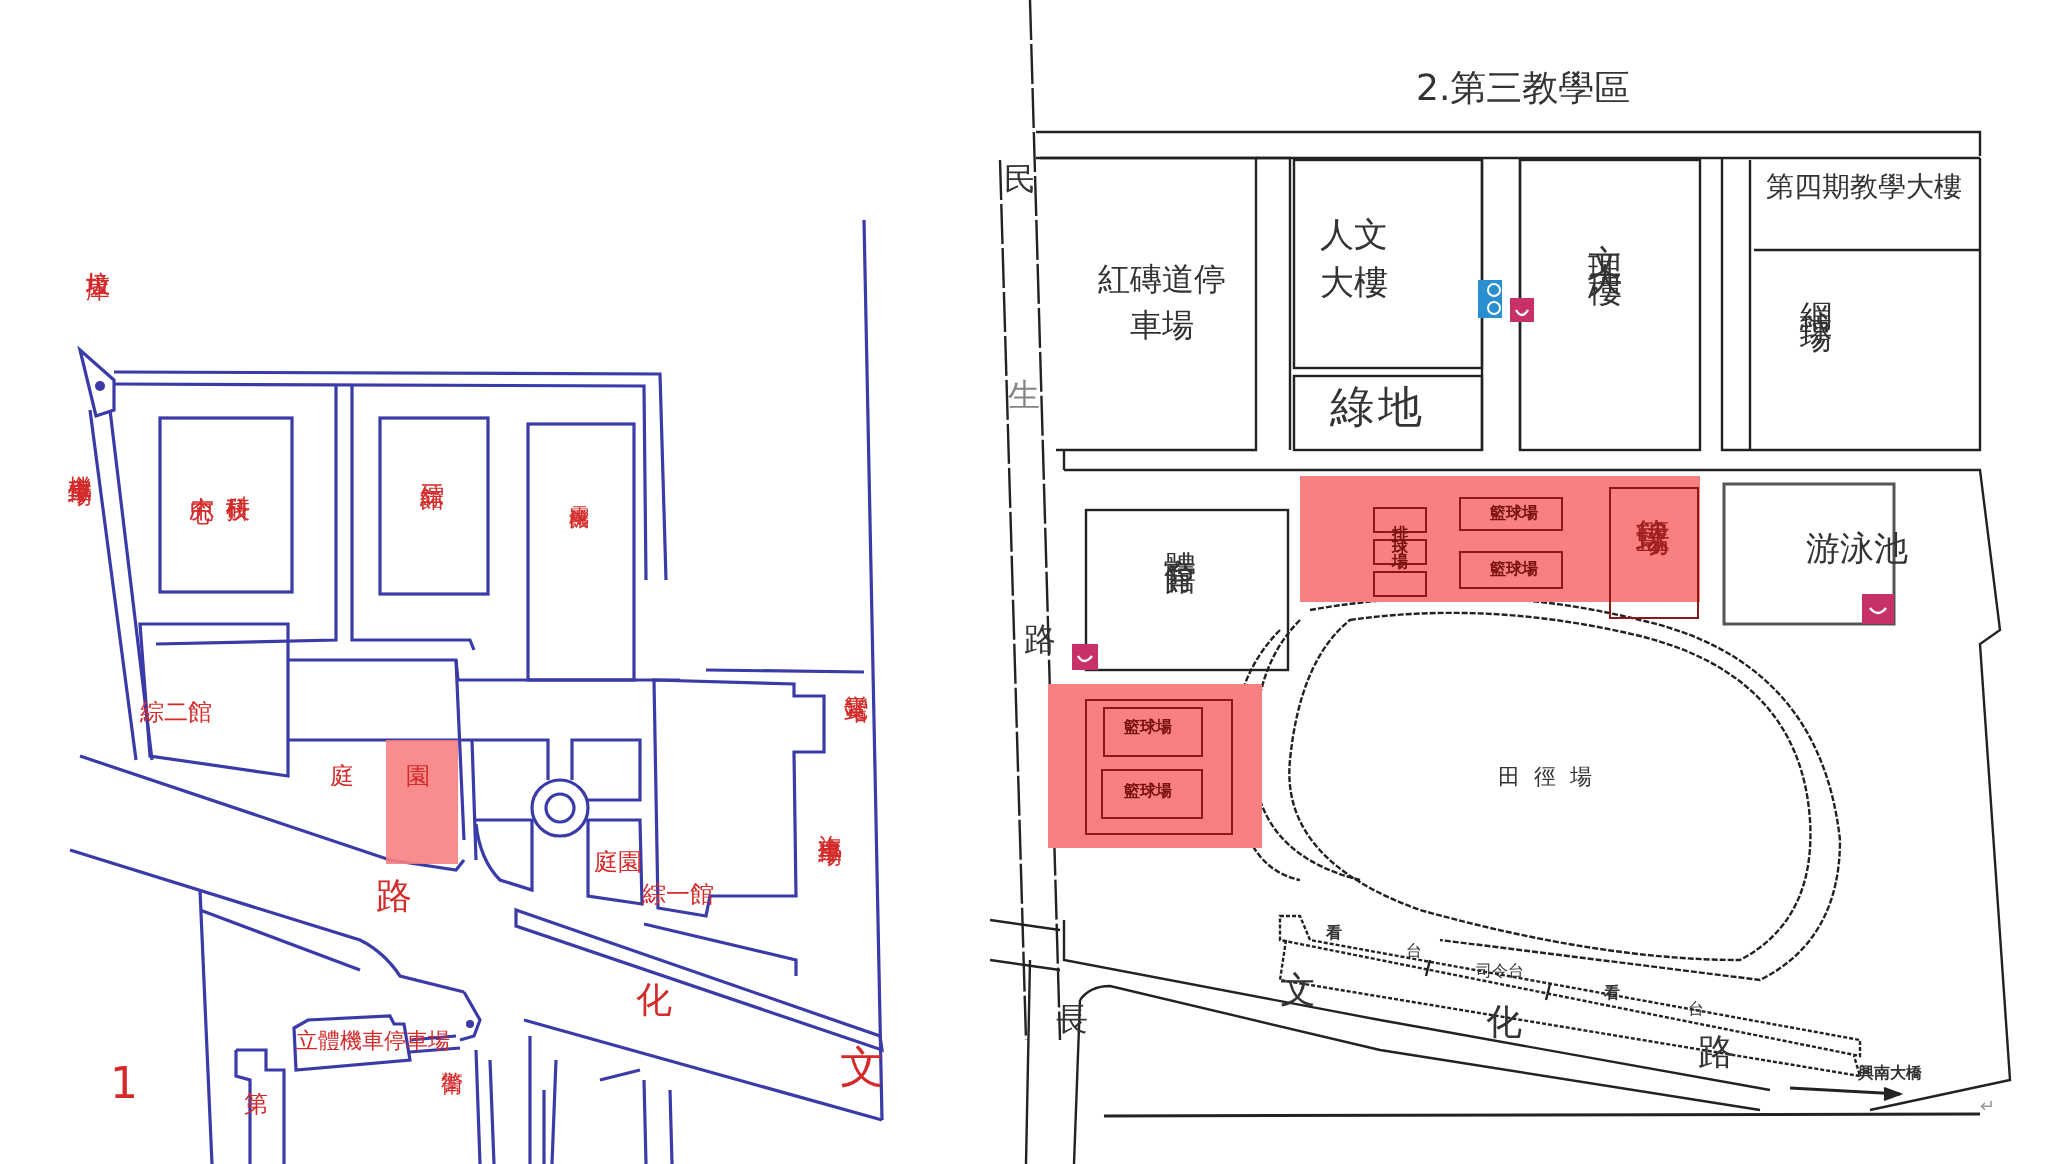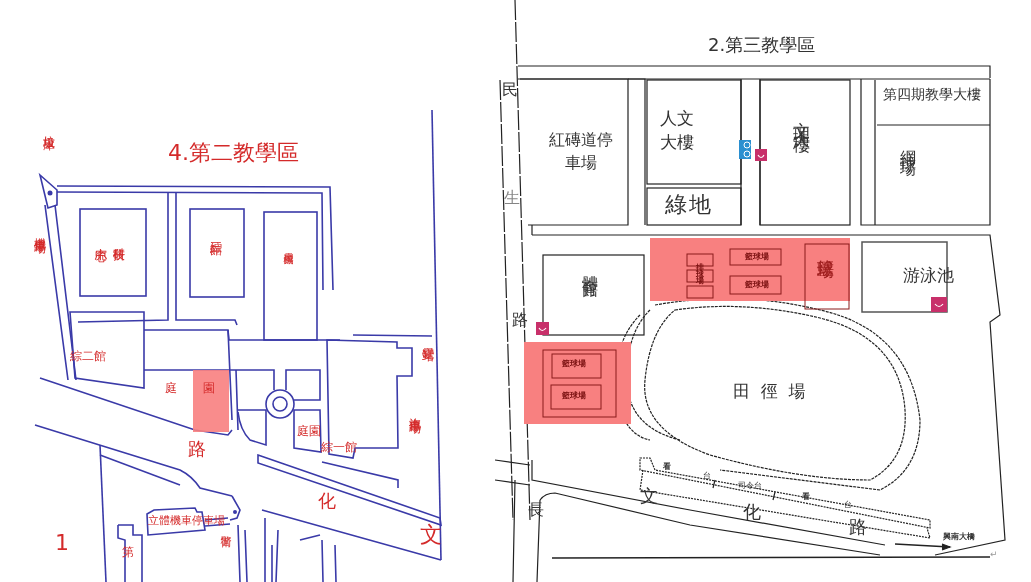--- a/index.html
+++ b/index.html
@@ -73,21 +73,20 @@
       <path d="M238,525 L240,582 M245,530 L247,582"></path>
       <path d="M278,530 L276,582 M272,545 L272,582"></path>
       <path d="M300,540 L320,535 M322,540 L323,582 M335,545 L336,582"></path>
     </g>
 
     <rect x="193" y="370" width="36" height="62" fill="#f88080" opacity="0.9"></rect>
     <circle cx="50" cy="193" r="2.5" fill="#3a3aa8"></circle>
     <circle cx="235" cy="512" r="2" fill="#3a3aa8"></circle>
   </svg>
 
-  <div class="lbl red bigtitle" style="left:168px;top:142px;">4.第二教學區</div>
   <div class="lbl red sm vert" style="left:43px;top:126px;">垃圾庫</div>
   <div class="lbl red sm vert" style="left:34px;top:228px;">機車停車場</div>
   <div class="lbl red sm vert" style="left:113px;top:238px;">科技研</div>
   <div class="lbl red sm vert" style="left:95px;top:238px;">究中心</div>
   <div class="lbl red sm vert" style="left:210px;top:232px;">綜三館</div>
   <div class="lbl red sm vert" style="left:283px;top:245px;font-size:10px;">電機館</div>
   <div class="lbl red sm" style="left:70px;top:350px;">綜二館</div>
   <div class="lbl red sm" style="left:165px;top:382px;">庭</div>
   <div class="lbl red sm" style="left:203px;top:382px;">園</div>
   <div class="lbl red sm" style="left:297px;top:425px;">庭園</div>
@@ -187,30 +186,30 @@
   <div class="lbl blk" style="left:393px;top:86px;width:118px;white-space:normal;text-align:center;line-height:17px;font-size:14px;">第四期教學大樓</div>
   <div class="lbl blk vert" style="left:420px;top:138px;font-size:16px;letter-spacing:5px;">網球場</div>
   <div class="lbl blk vert" style="left:102px;top:263px;font-size:16px;letter-spacing:3px;">體育館</div>
   <div class="lbl tiny vert" style="left:215px;top:256px;letter-spacing:7px;">排球場</div>
   <div class="lbl tiny" style="left:265px;top:253px;">籃球場</div>
   <div class="lbl tiny" style="left:265px;top:281px;">籃球場</div>
   <div class="lbl vert" style="left:337px;top:246px;font-size:17px;color:#a02020;">籃球場</div>
   <div class="lbl tiny" style="left:82px;top:360px;">籃球場</div>
   <div class="lbl tiny" style="left:82px;top:392px;">籃球場</div>
   <div class="lbl blk" style="left:387px;top:267px;font-size:17px;margin-left:36px;">游泳池</div>
-  <div class="lbl blk" style="left:253px;top:383px;font-size:17px;white-space:pre;">田  徑  場</div>
+  <div class="lbl blk" style="left:269px;top:383px;font-size:11px;white-space:pre;">田  徑  場</div>
 
   <div class="lbl blk" style="left:183px;top:463px;font-size:8px;font-weight:bold;">看</div>
   <div class="lbl blk" style="left:223px;top:472px;font-size:8px;">台</div>
   <div class="lbl blk" style="left:258px;top:482px;font-size:8px;">司令台</div>
   <div class="lbl blk" style="left:322px;top:493px;font-size:8px;font-weight:bold;">看</div>
   <div class="lbl blk" style="left:364px;top:501px;font-size:8px;">台</div>
 
   <div class="lbl blk md" style="left:22px;top:82px;font-size:16px;">民</div>
   <div class="lbl blk md" style="left:24px;top:190px;font-size:16px;opacity:0.6;">生</div>
   <div class="lbl blk md" style="left:32px;top:312px;font-size:16px;">路</div>
   <div class="lbl blk md" style="left:48px;top:502px;font-size:16px;">長</div>
   <div class="lbl blk" style="left:160px;top:487px;font-size:18px;">文</div>
   <div class="lbl blk" style="left:263px;top:503px;font-size:18px;">化</div>
   <div class="lbl blk" style="left:369px;top:518px;font-size:18px;">路</div>
-  <div class="lbl blk" style="left:447px;top:533px;font-size:8px;font-weight:bold;padding-left:16px;">興南大橋</div>
+  <div class="lbl blk" style="left:433px;top:533px;font-size:8px;font-weight:bold;padding-left:16px;">興南大橋</div>
   <div class="lbl blk" style="left:510px;top:550px;font-size:9px;color:#999;">↵</div>
 </div>
 
 </body></html>

